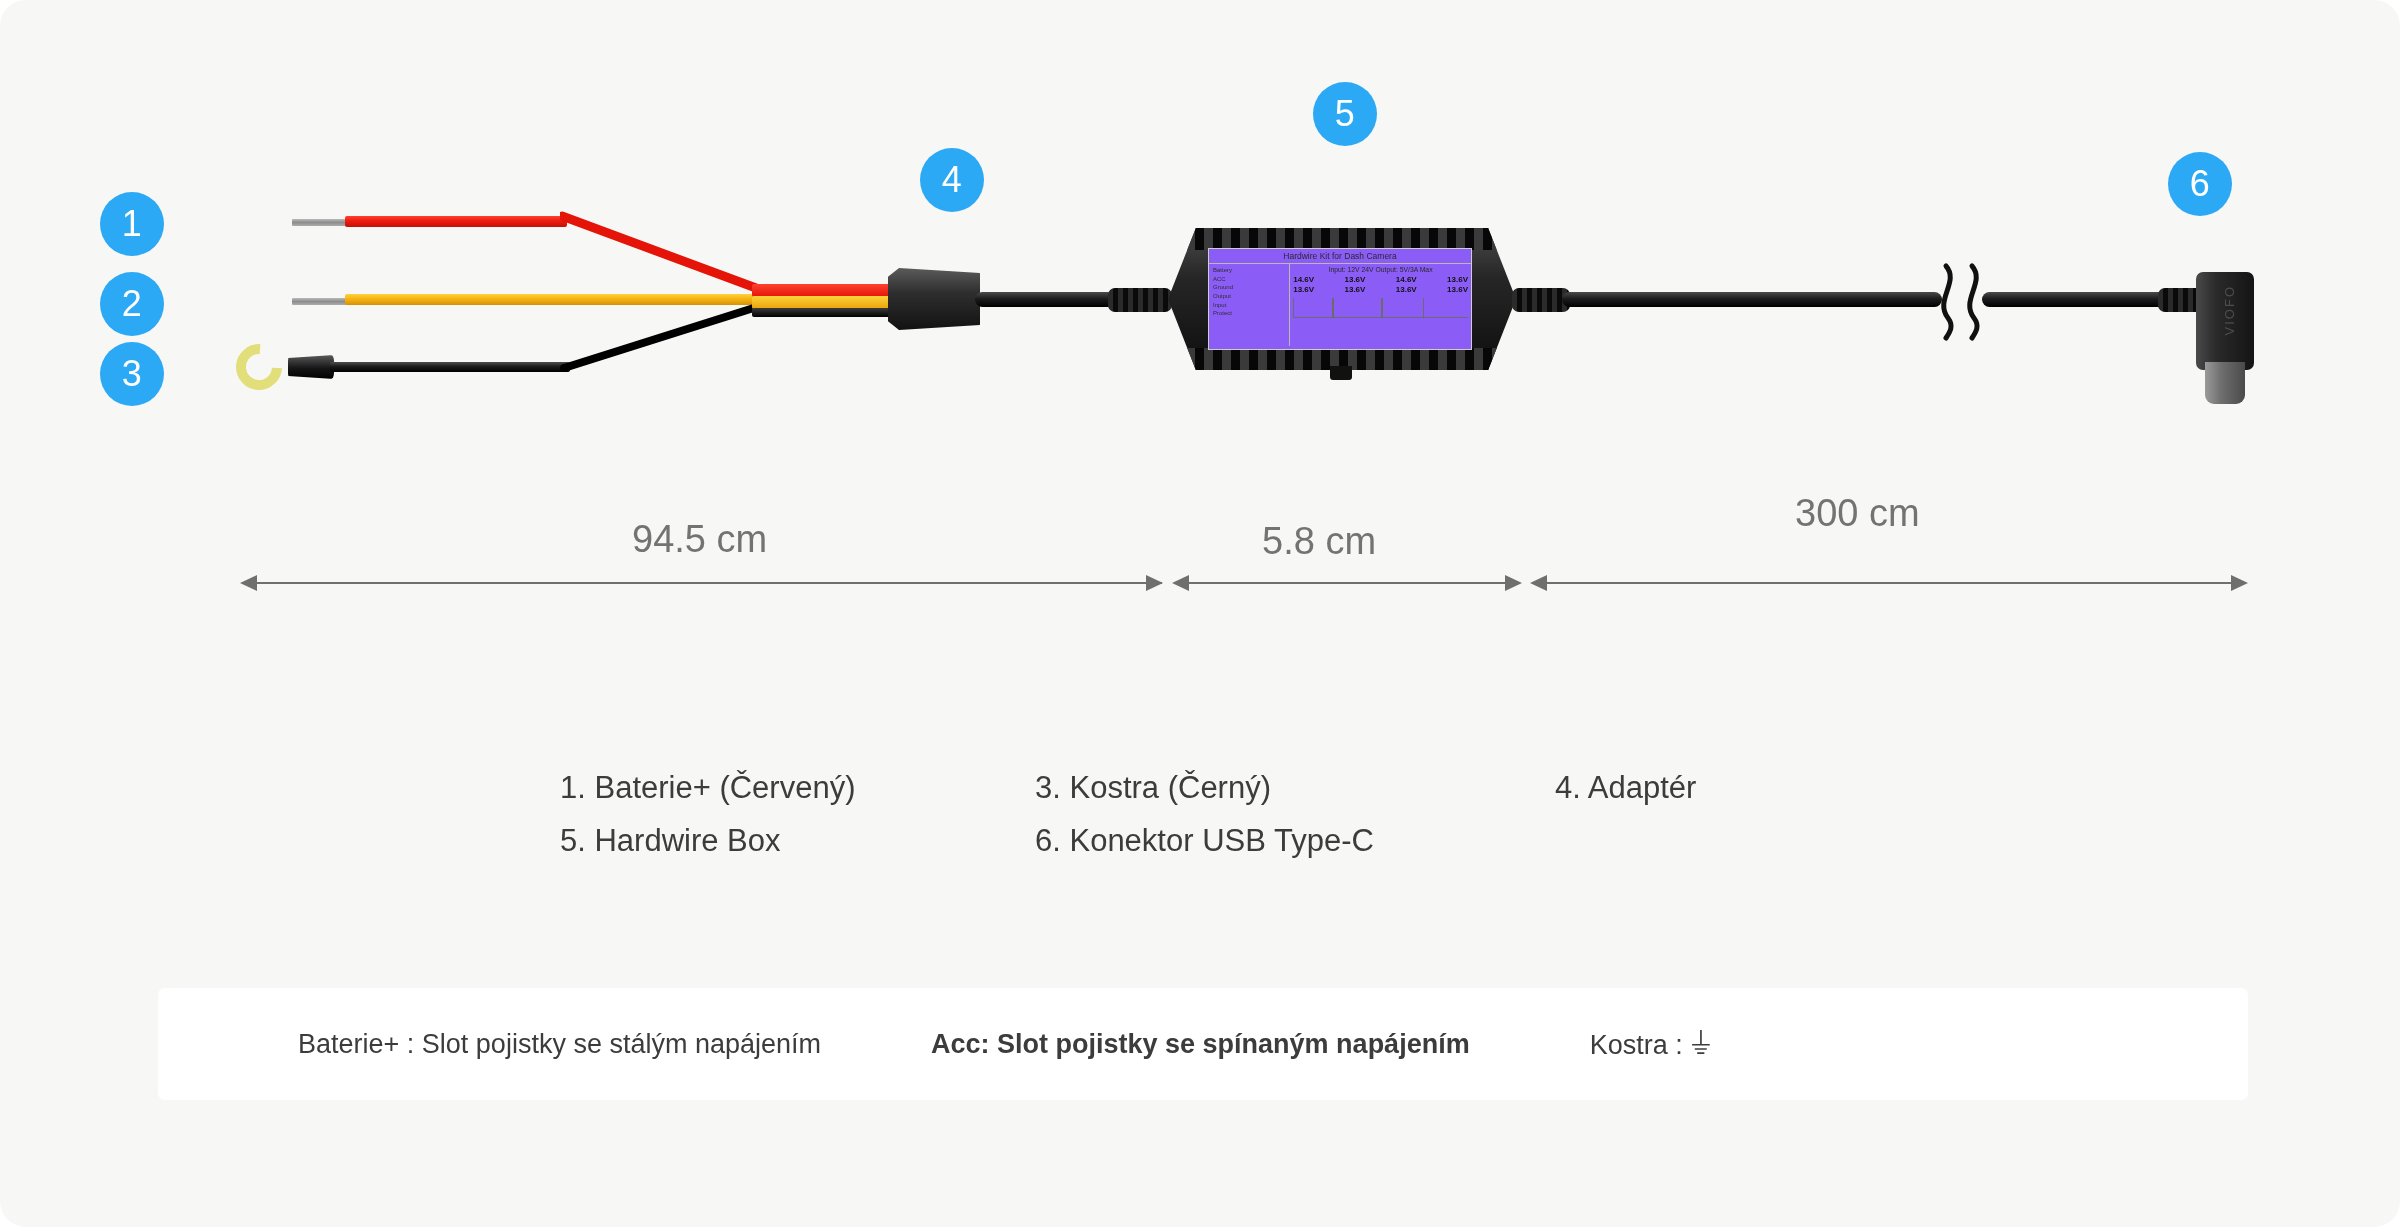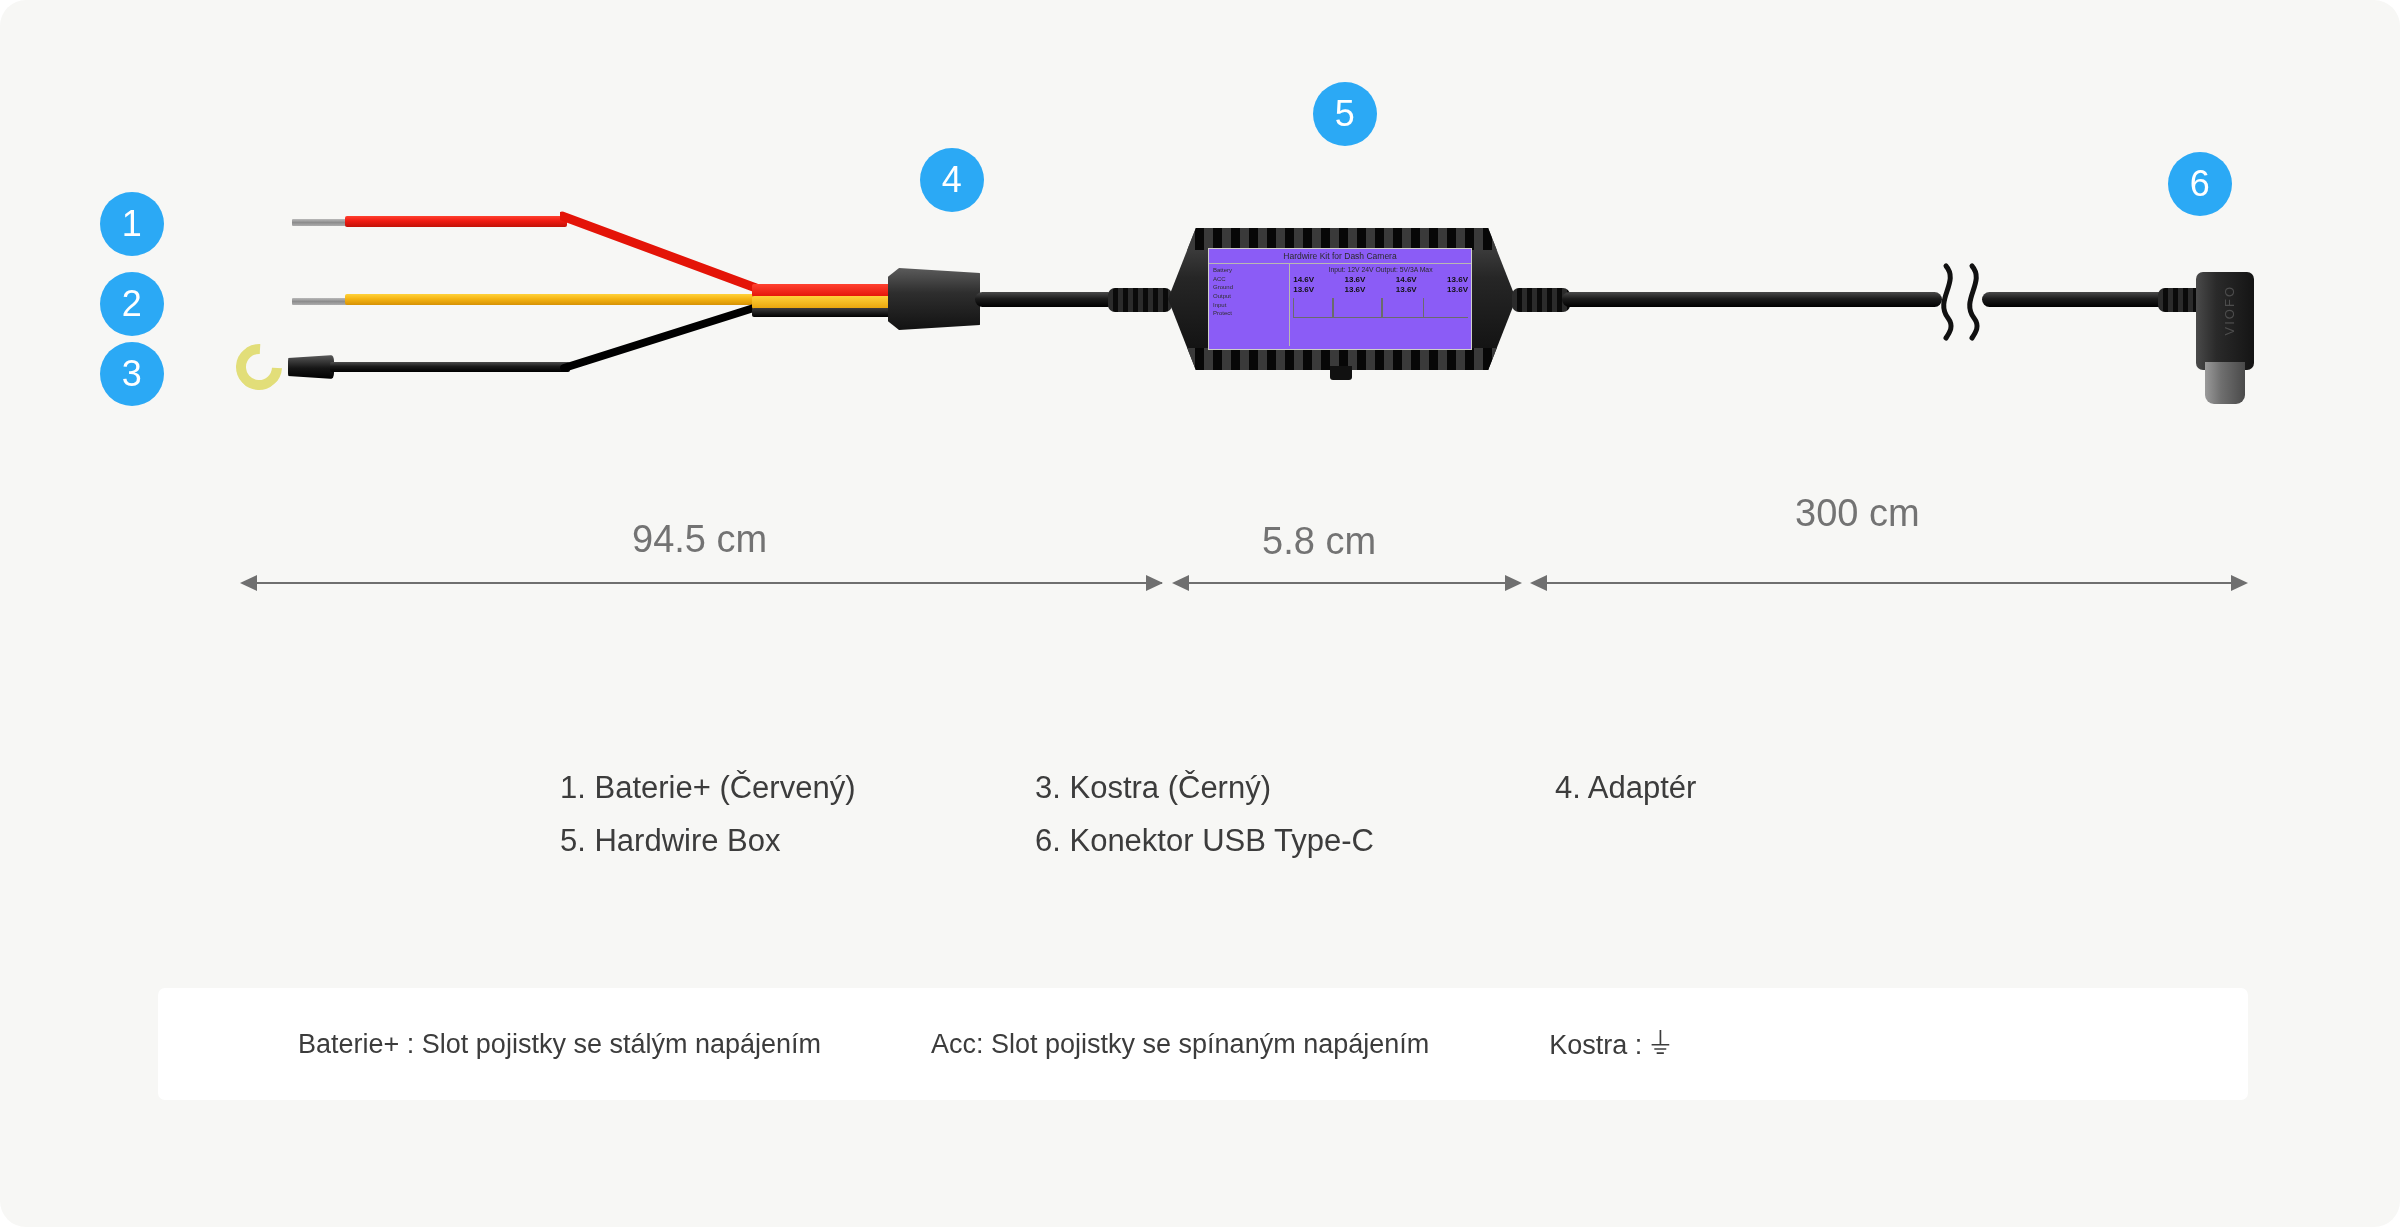--- a/index.html
+++ b/index.html
@@ -210,21 +210,21 @@
     width: 2090px; height: 112px;
     background: #ffffff;
     border-radius: 7px;
     display: flex;
     align-items: center;
     color: #3c3c3c;
     font-size: 27px;
   }
   #footer .f-item { white-space: nowrap; }
   #f1 { margin-left: 140px; }
-  #f2 { margin-left: 110px; }
+  #f2 { margin-left: 110px; font-weight: bold; }
   #f3 { margin-left: 120px; }
   .gnd { font-size: 30px; }
 </style>
 </head>
 <body>
 
 <div id="card">
 
   <div class="badge" style="left:100px; top:192px;">
     <span>1</span>

